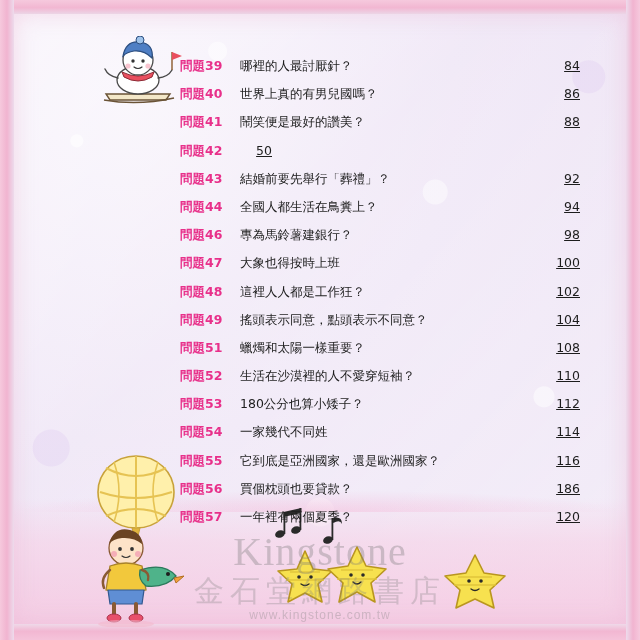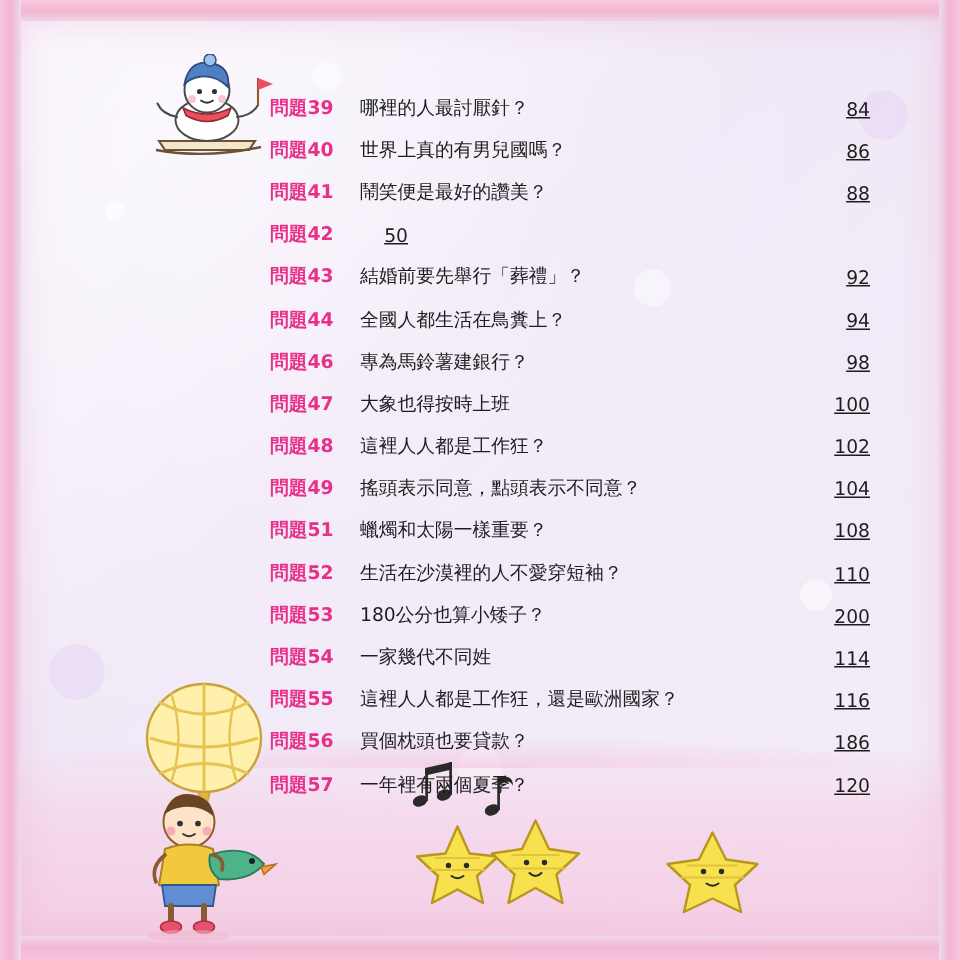--- a/index.html
+++ b/index.html
@@ -87,21 +87,21 @@
 
   
   .toc {
     position: absolute;
     left: 180px;
     top: 58px;
     width: 400px;
   }
   .toc-row {
     display: flex;
-    align-items: center;
+    align-items: flex-start;
     height: 28.2px;
     font-size: 12.5px;
     white-space: nowrap;
   }
   .q-label {
     color: #e8308a;
     font-weight: bold;
     width: 58px;
     flex: 0 0 58px;
     letter-spacing: 0px;
@@ -340,37 +340,42 @@
         <span class="q-page">108</span>
       </div>
       <div class="toc-row">
         <span class="q-label">問題52</span>
         <span class="q-title">生活在沙漠裡的人不愛穿短袖？</span>
         <span class="q-page">110</span>
       </div>
       <div class="toc-row">
         <span class="q-label">問題53</span>
         <span class="q-title">180公分也算小矮子？</span>
-        <span class="q-page">200</span>
+        <span class="q-page">112</span>
       </div>
       <div class="toc-row">
         <span class="q-label">問題54</span>
         <span class="q-title">一家幾代不同姓</span>
         <span class="q-page">114</span>
       </div>
       <div class="toc-row">
         <span class="q-label">問題55</span>
-        <span class="q-title">這裡人人都是工作狂，還是歐洲國家？</span>
+        <span class="q-title">它到底是亞洲國家，還是歐洲國家？</span>
         <span class="q-page">116</span>
       </div>
       <div class="toc-row">
         <span class="q-label">問題56</span>
         <span class="q-title">買個枕頭也要貸款？</span>
         <span class="q-page">186</span>
       </div>
       <div class="toc-row">
         <span class="q-label">問題57</span>
         <span class="q-title">一年裡有兩個夏季？</span>
         <span class="q-page">120</span>
       </div>
     </div>
 
+  <div class="watermark">
+    <div class="wm-main">Kingstone</div>
+    <div class="wm-cjk">金石堂網路書店</div>
+    <div class="wm-url">www.kingstone.com.tw</div>
+  </div>
 </div>
 
 </body></html>

